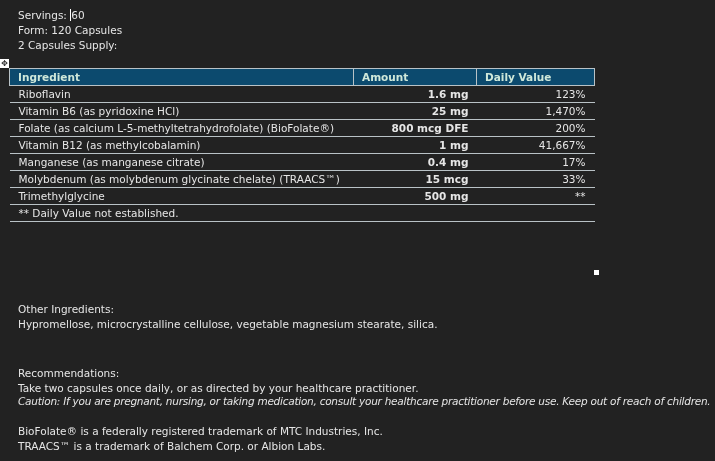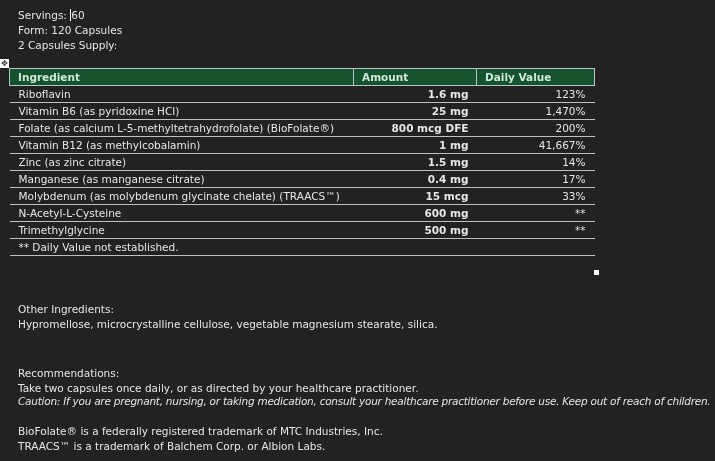--- a/index.html
+++ b/index.html
@@ -13,21 +13,21 @@
   .cursor-bar { display:inline-block; width:1px; height:12px; background:#fff; vertical-align:-2px; margin-right:0; }
   .move-handle {
     position:absolute; left:0; top:59px; width:9px; height:9px; background:#fff; color:#222;
     font-size:8px; line-height:9px; text-align:center;
   }
   table {
     position:absolute; left:9px; top:68px; width:585px;
     border-collapse:collapse; table-layout:fixed;
   }
   th {
-    background:#14532d; color:#cfe8da; font-weight:bold; text-align:left;
+    background:#0c4a6e; color:#cfe8da; font-weight:bold; text-align:left;
     height:16px; padding:0 0 0 8px; border:1px solid #b9c2c6; font-size:10.5px;
   }
   td {
     height:16px; padding:0; border-bottom:1px solid #b9c2c6; white-space:nowrap;
   }
   td.ing { padding-left:9px; }
   td.amt { text-align:right; padding-right:126px;font-weight:bold; }
   td.dv { text-align:right; padding-right:9px; }
   td.note { padding-left:9px; }
   .resize-handle { position:absolute; left:594px; top:270px; width:5px; height:5px; background:#fff; }
@@ -73,38 +73,28 @@
         <td class="ing">Folate (as calcium L-5-methyltetrahydrofolate) (BioFolate®)</td>
         <td class="amt" style="padding-right:0">800 mcg DFE</td>
         <td class="dv">200%</td>
       </tr>
     <tr>
         <td class="ing">Vitamin B12 (as methylcobalamin)</td>
         <td class="amt" style="padding-right:0">1 mg</td>
         <td class="dv">41,667%</td>
       </tr>
     <tr>
-        <td class="ing">Zinc (as zinc citrate)</td>
-        <td class="amt" style="padding-right:0">1.5 mg</td>
-        <td class="dv">14%</td>
-      </tr>
-    <tr>
         <td class="ing">Manganese (as manganese citrate)</td>
         <td class="amt" style="padding-right:0">0.4 mg</td>
         <td class="dv">17%</td>
       </tr>
     <tr>
         <td class="ing">Molybdenum (as molybdenum glycinate chelate) (TRAACS™)</td>
         <td class="amt" style="padding-right:0">15 mcg</td>
         <td class="dv">33%</td>
-      </tr>
-    <tr>
-        <td class="ing">N-Acetyl-L-Cysteine</td>
-        <td class="amt" style="padding-right:0">600 mg</td>
-        <td class="dv">**</td>
       </tr>
     <tr>
         <td class="ing">Trimethylglycine</td>
         <td class="amt" style="padding-right:0">500 mg</td>
         <td class="dv">**</td>
       </tr>
     <tr>
         <td class="note" colspan="3">** Daily Value not established.</td>
       </tr>
   </tbody>

